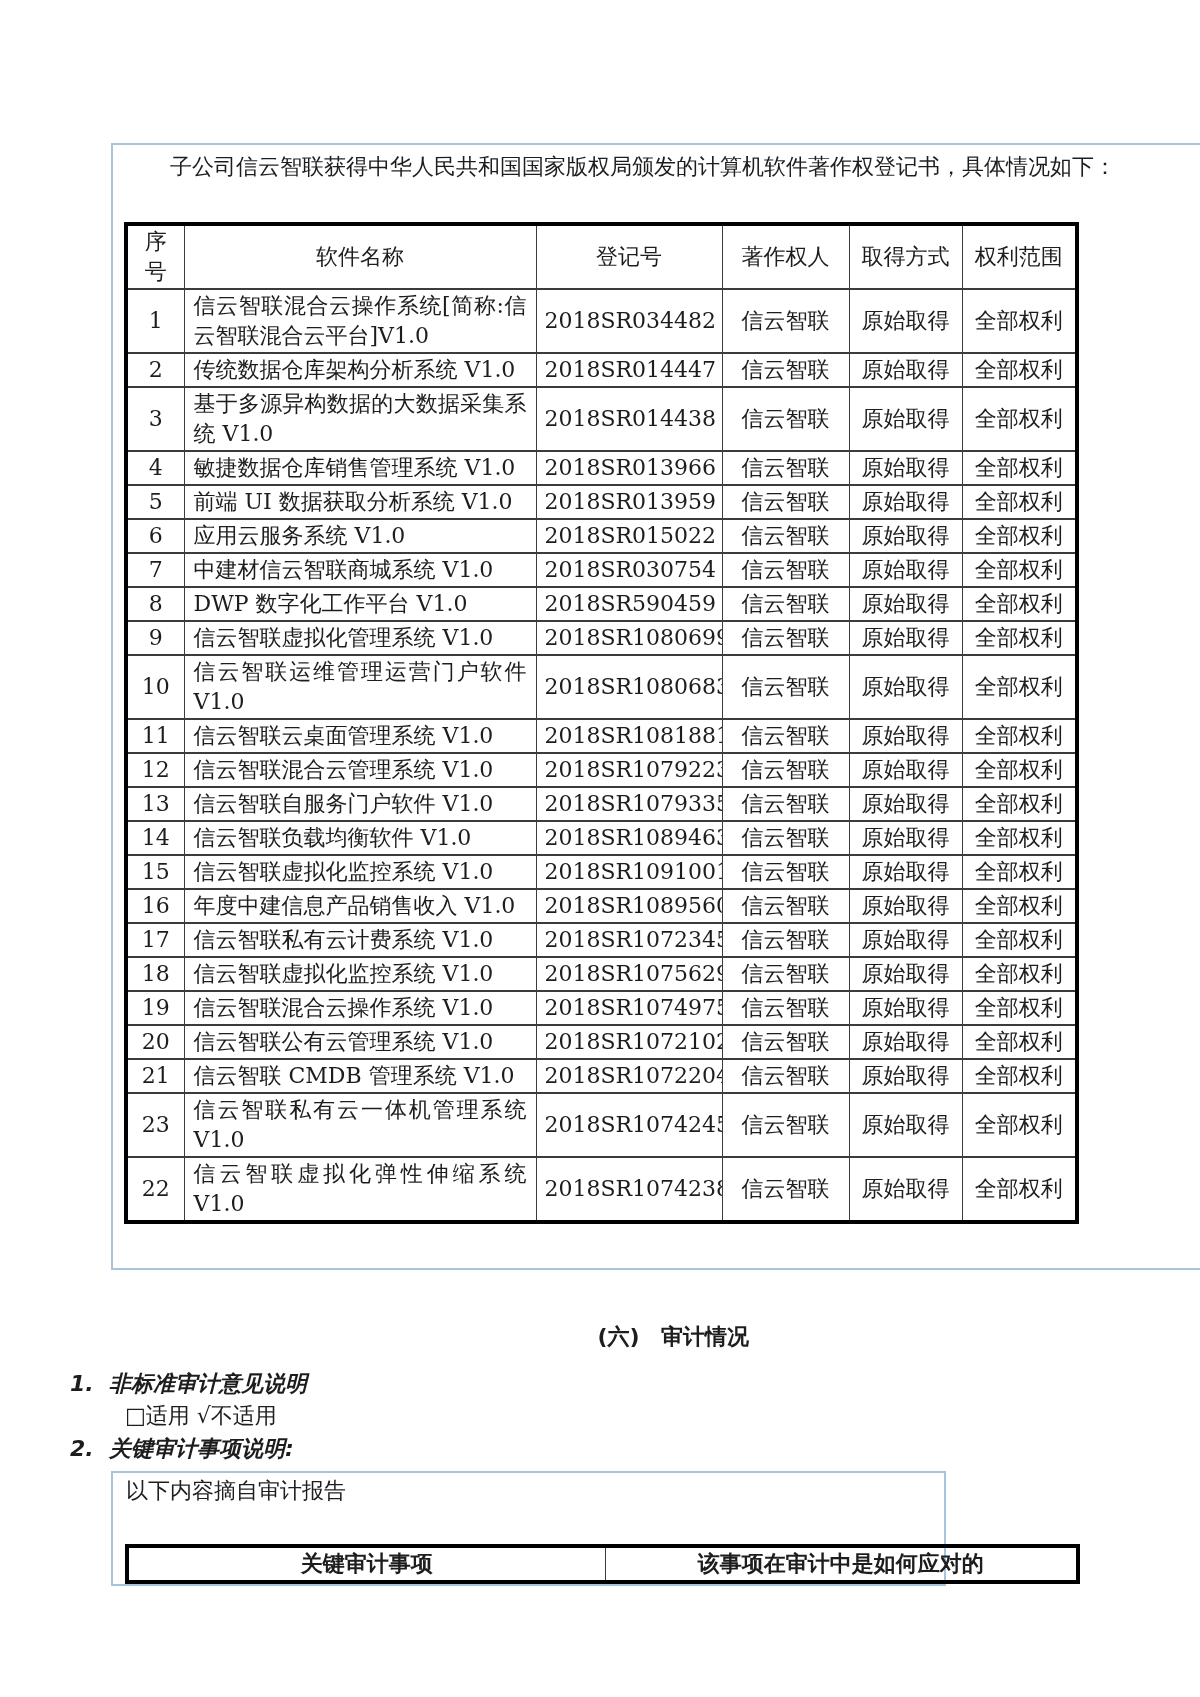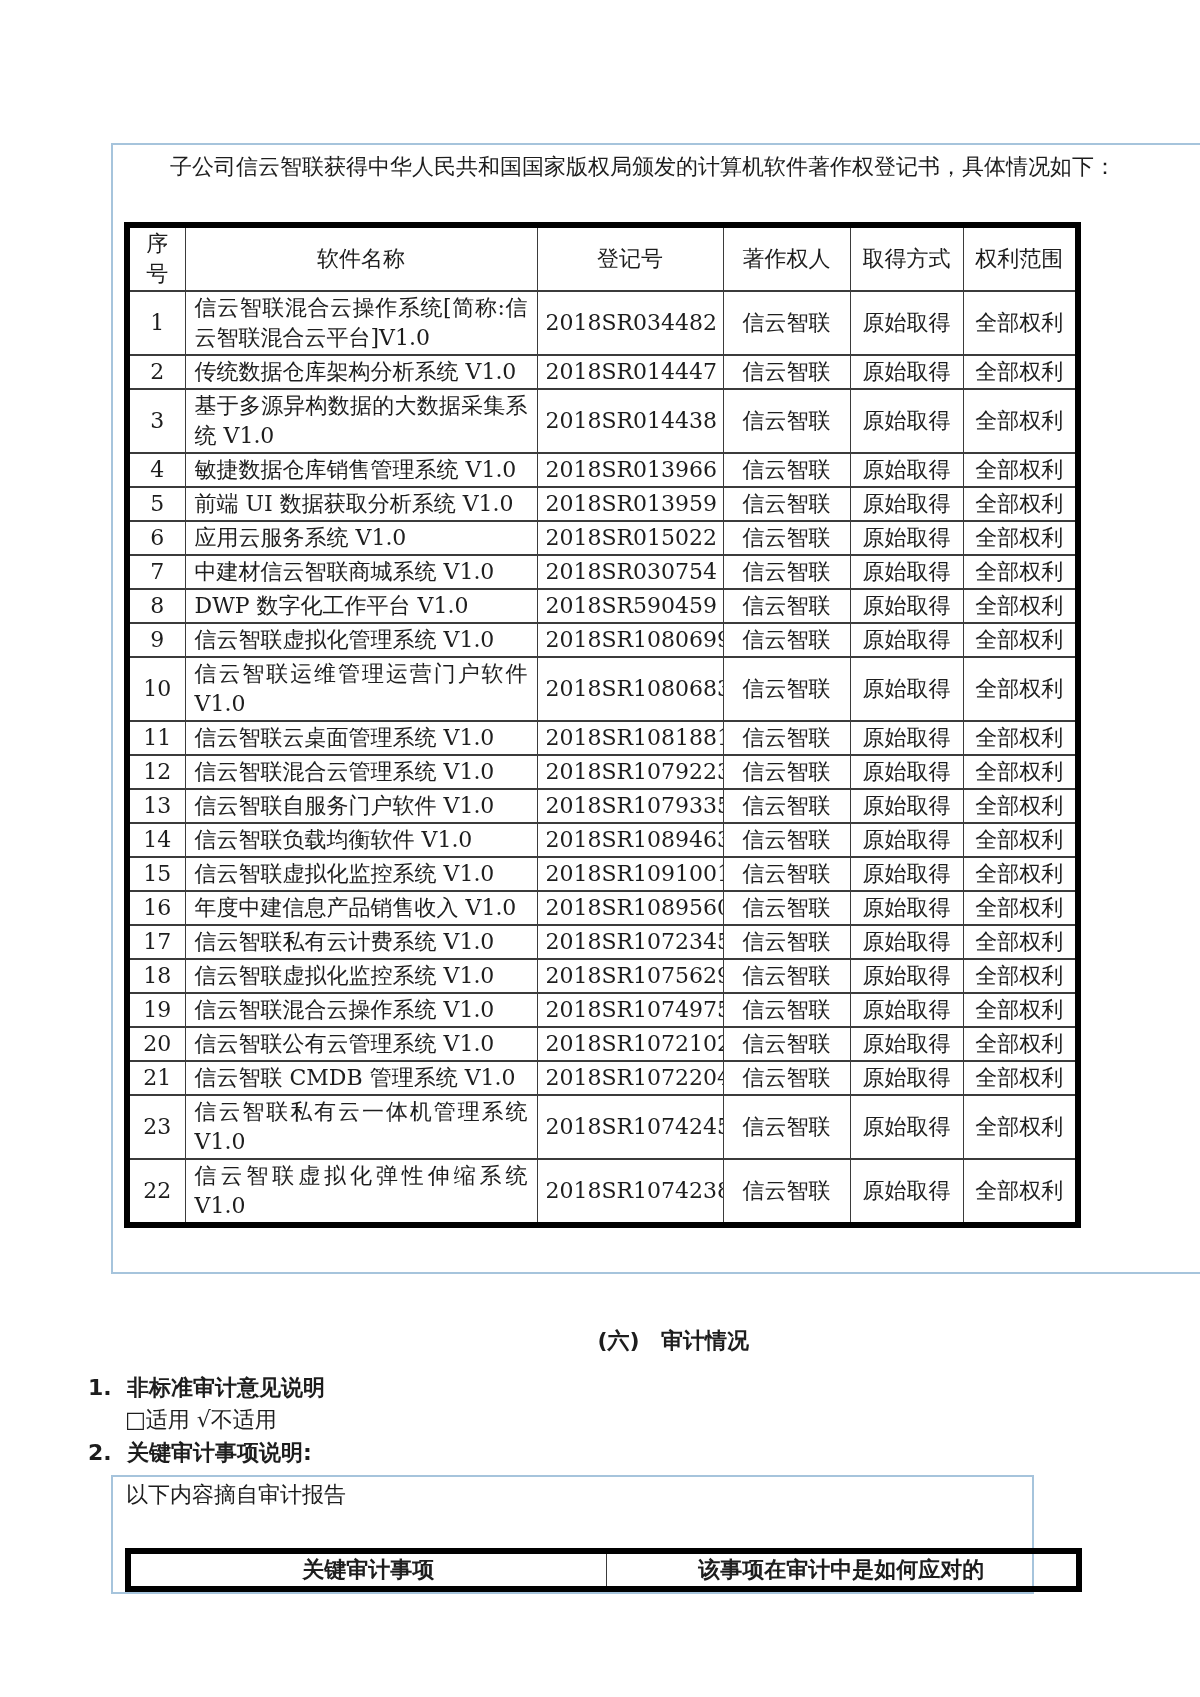--- a/index.html
+++ b/index.html
@@ -23,21 +23,21 @@
   }
   #intro {
     font-size: 22px;
     line-height: 31px;
     text-indent: 2em;
     margin: 0 0 9px 2px;
   }
   table {
     border-collapse: collapse;
     table-layout: fixed;
-    border: 6px solid #000000;
+    border: 4px solid #000000;
     margin-top: 40px;
   }
   #copyright-table { width: 951px; font-size: 22px; }
   #copyright-table th, #copyright-table td {
     border: solid #3b3b3b;
     border-width: 2px 1px;
     padding: 1px 8px;
     text-align: center;
     vertical-align: middle;
     line-height: 30px;
@@ -52,36 +52,37 @@
   #section-heading {
     margin: 52px 0 17px 125px;
     font-family: "DejaVu Sans", "Liberation Sans", sans-serif;
     font-weight: bold;
     font-size: 22px;
     line-height: 30px;
     text-align: center;
   }
   #section-heading .h-num { display: inline-block; min-width: 85px; }
   .list-item {
-    margin: 0 0 0 88px;
+    margin: 0 0 0 70px;
     font-family: "DejaVu Sans", "Liberation Sans", sans-serif;
     font-weight: bold;
     font-size: 22px;
     line-height: 30px;
+    font-style: italic;
   }
   .list-item .num { display: inline-block; width: 39px; }
   #applicability {
     margin: 2px 16px 3px 125px;
     font-size: 22px;
     line-height: 30px;
   }
   #item2 { margin-bottom: 7px; }
   #box2 {
     margin: 0 0 0 111px;
-    width: 923px;
+    width: 835px;
     padding: 4px 12px 0 12px;
   }
   #box2-note {
     font-size: 22px;
     line-height: 27px;
     margin: 0 0 2px 1px;
   }
   #kam-table { width: 951px; font-size: 22px; }
   #kam-table th, #kam-table td {
     border: solid #3b3b3b;

